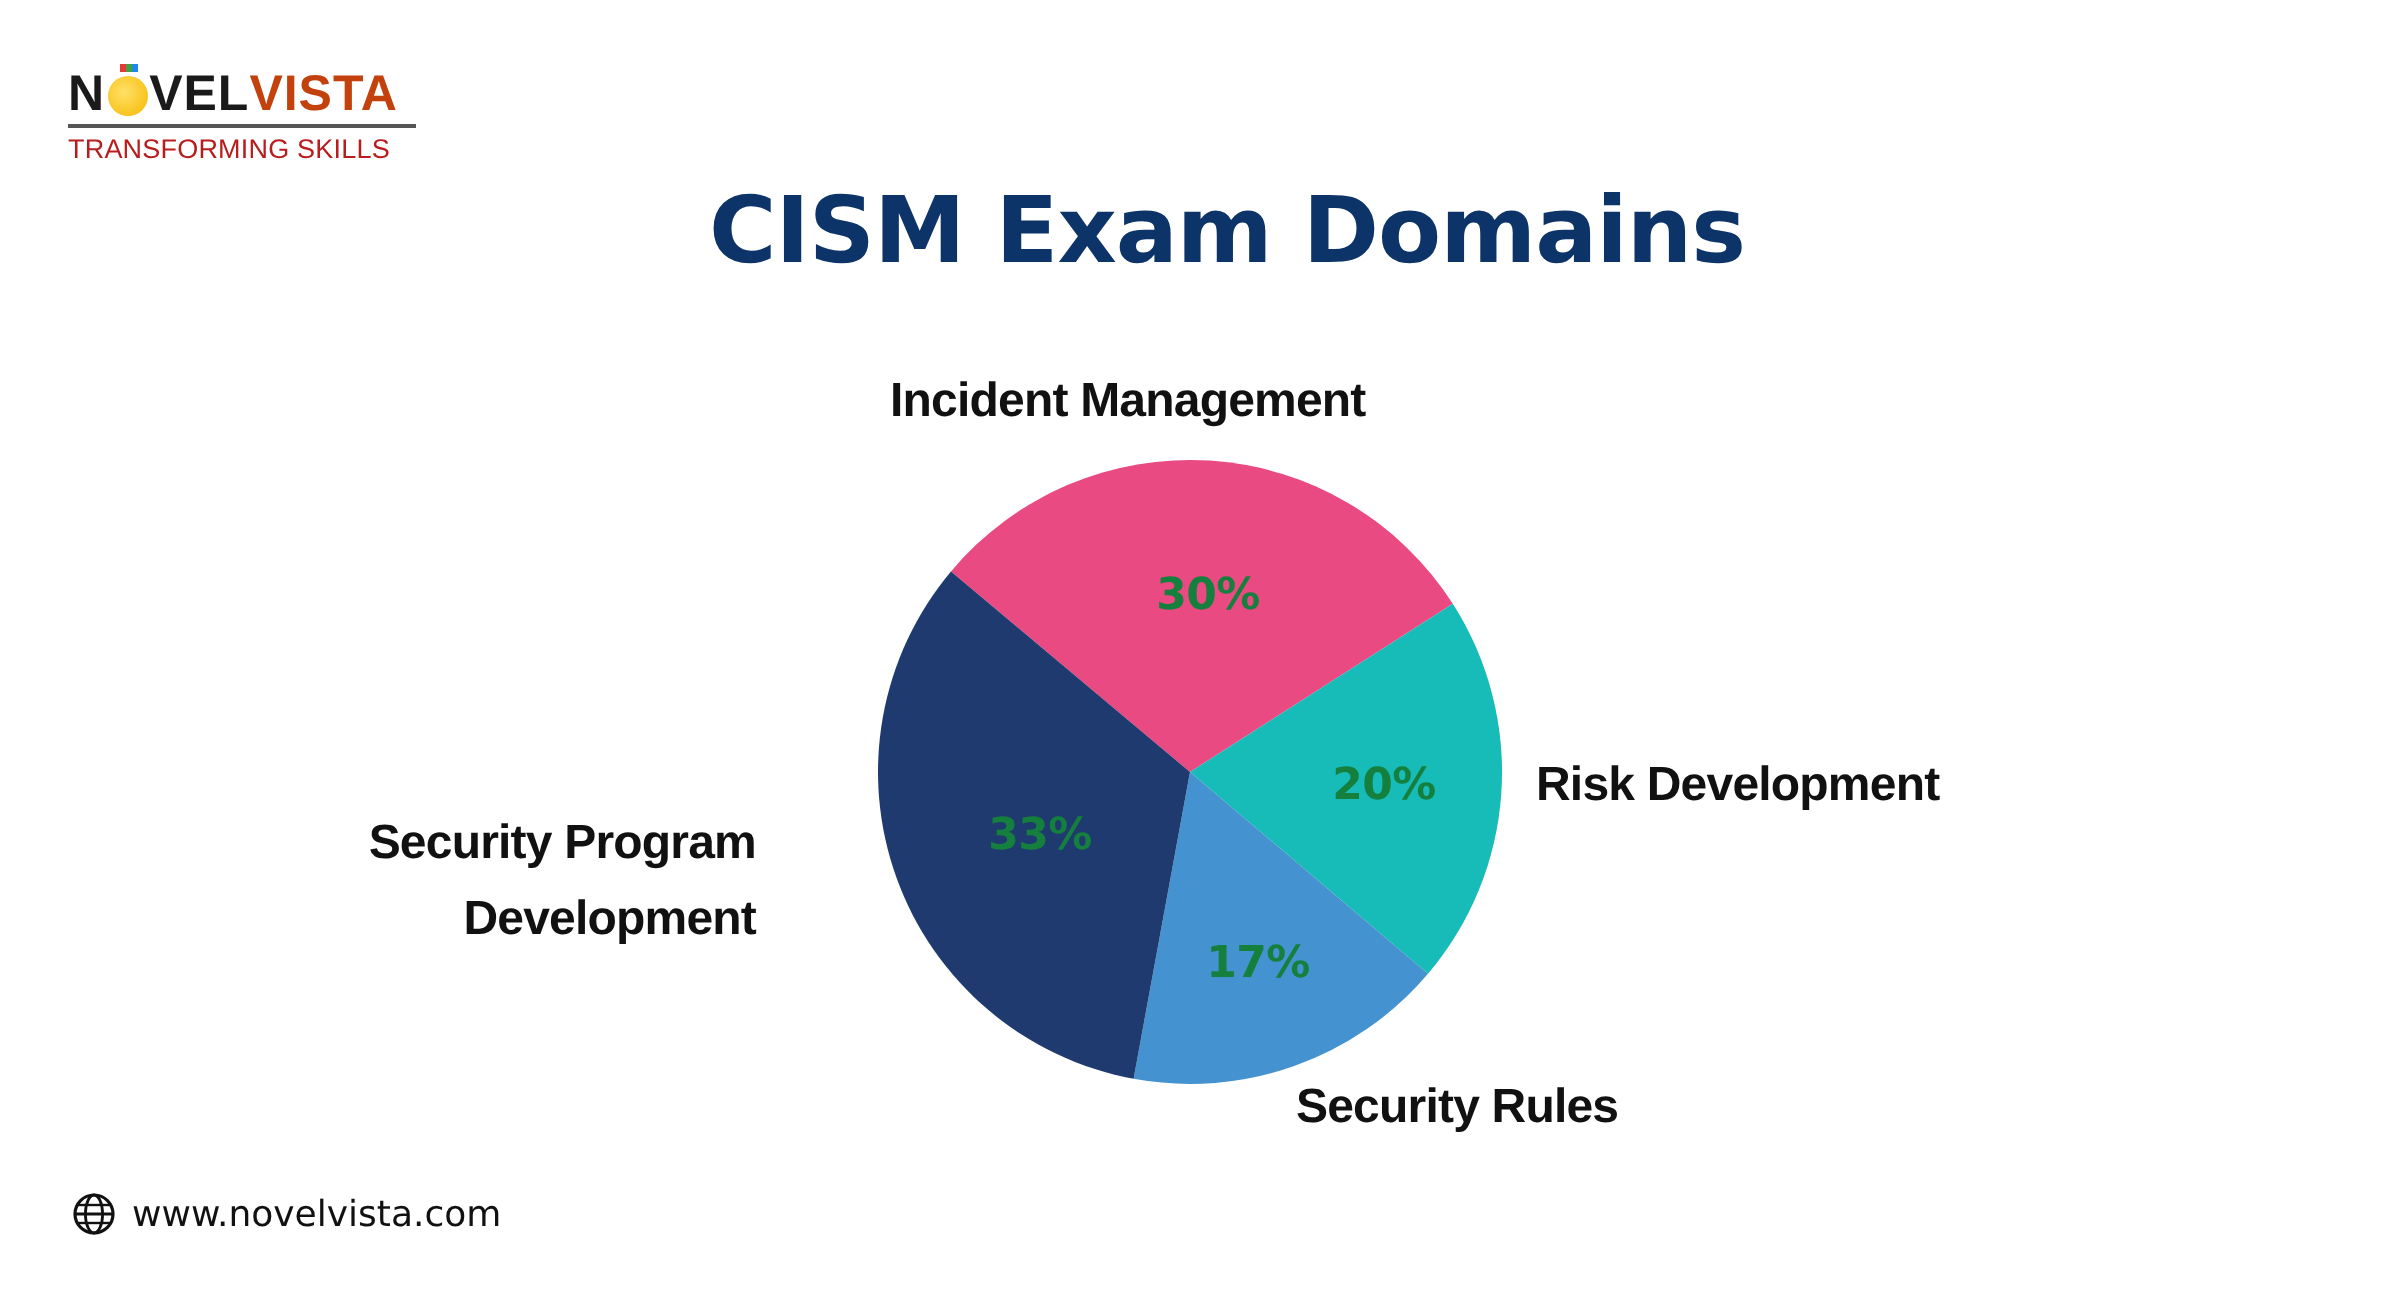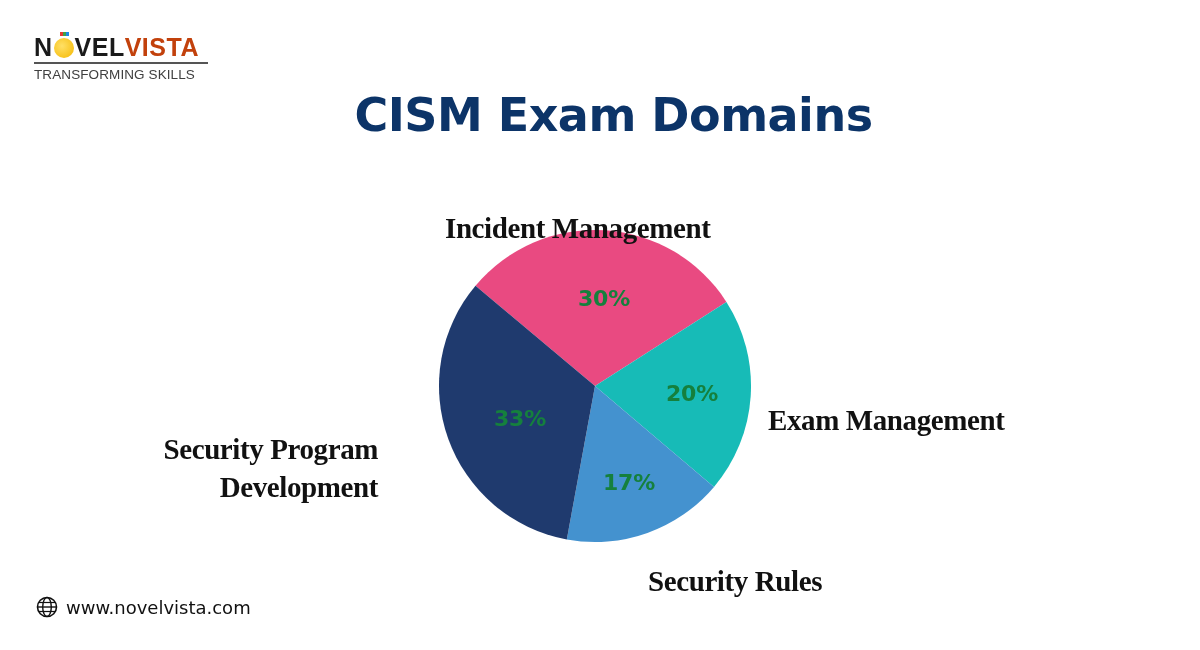--- a/index.html
+++ b/index.html
@@ -4,24 +4,24 @@
 <style>
   html, body { margin:0; padding:0; }
   body { width:1200px; height:650px; background:#ffffff; position:relative; overflow:hidden; font-family:"DejaVu Sans", sans-serif; }
   .logo { position:absolute; left:34px; top:34px; width:176px; }
   .logo-word { font-family:"Liberation Sans", sans-serif; font-weight:bold; font-size:25px; letter-spacing:0.5px; line-height:26px; display:flex; align-items:center; }
   .logo-word .nv { color:#1a1a1a; }
   .logo-word .vista { color:#c2410c; }
   .logo-o { display:inline-block; width:20px; height:20px; border-radius:50%; background:radial-gradient(circle at 40% 40%, #ffe066, #f5b800); margin:0 1px; position:relative; top:1px; }
   .logo-o::before { content:""; position:absolute; left:6px; top:-6px; width:9px; height:4px; background:linear-gradient(90deg,#e53935 33%,#43a047 33%,#43a047 66%,#1e88e5 66%); }
   .logo-rule { height:2px; background:#555; margin-top:2px; width:174px; }
-  .logo-tag { font-family:"Liberation Sans", sans-serif; font-size:13.5px; color:#404040; margin-top:3px; letter-spacing:0.1px; }
+  .logo-tag { font-family:"Liberation Sans", sans-serif; font-size:13.5px; color:#b91c1c; margin-top:3px; letter-spacing:0.1px; }
   .title { position:absolute; left:0; width:1227px; top:88px; text-align:center; font-family:"DejaVu Sans", sans-serif; font-weight:bold; font-size:46px; color:#0c3468; letter-spacing:-0.5px; }
   svg.pie { position:absolute; left:0; top:0; }
-  .lbl { position:absolute; font-family:Liberation Serif, serif; font-weight:bold; font-size:29px; color:#111; line-height:38px; letter-spacing:-0.4px;margin-top:27px; }
+  .lbl { position:absolute; font-family:Liberation Sans, sans-serif; font-weight:bold; font-size:24px; color:#111; line-height:38px; letter-spacing:-0.4px; }
   .pct { position:absolute; font-family:"DejaVu Sans", sans-serif; font-weight:bold; font-size:22px; color:#15803d; transform:translate(-50%,-50%); letter-spacing:-0.3px; }
   .footer { position:absolute; left:36px; top:596px; display:flex; align-items:center; gap:8px; font-family:"DejaVu Sans", sans-serif; font-size:18px; color:#111; }
 </style>
 </head>
 <body>
 
 <div class="logo">
   <div class="logo-word">
     <span class="nv">N</span>
       <span class="logo-o"></span>
@@ -41,21 +41,21 @@
   <path d="M595,386 L714,486.9 A156,156 0 0,1 566.8,539.4 Z" fill="#4492cf"></path>
   <path d="M595,386 L566.8,539.4 A156,156 0 0,1 475.5,285.7 Z" fill="#1f3a6e"></path>
 </svg>
 
 <div class="pct" style="left:604px; top:298px;">30%</div>
 <div class="pct" style="left:692px; top:393px;text-align:right;">20%</div>
 <div class="pct" style="left:629px; top:482px;">17%</div>
 <div class="pct" style="left:520px; top:418px;">33%</div>
 
 <div class="lbl" style="left:445px; top:182px;">Incident Management</div>
-<div class="lbl" style="left:768px; top:374px;">Exam Management</div>
+<div class="lbl" style="left:768px; top:374px;">Risk Development</div>
 <div class="lbl" style="left:648px; top:535px;">Security Rules</div>
 <div class="lbl" style="right:822px; top:403px; text-align:right;">
   <div>Security Program</div>
   <div>Development</div>
 </div>
 
 <div class="footer">
   <svg width="22" height="22" viewBox="0 0 22 22">
     <circle cx="11" cy="11" r="9.5" fill="none" stroke="#111" stroke-width="1.6"></circle>
     <ellipse cx="11" cy="11" rx="4.3" ry="9.5" fill="none" stroke="#111" stroke-width="1.4"></ellipse>

